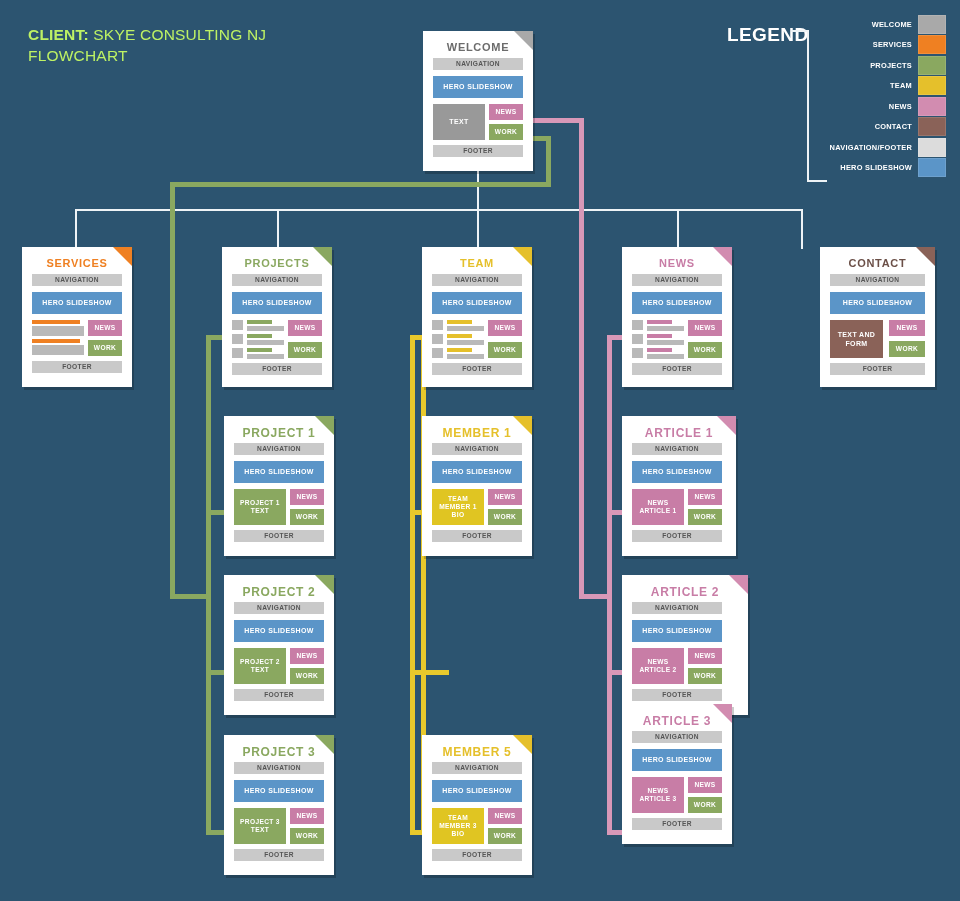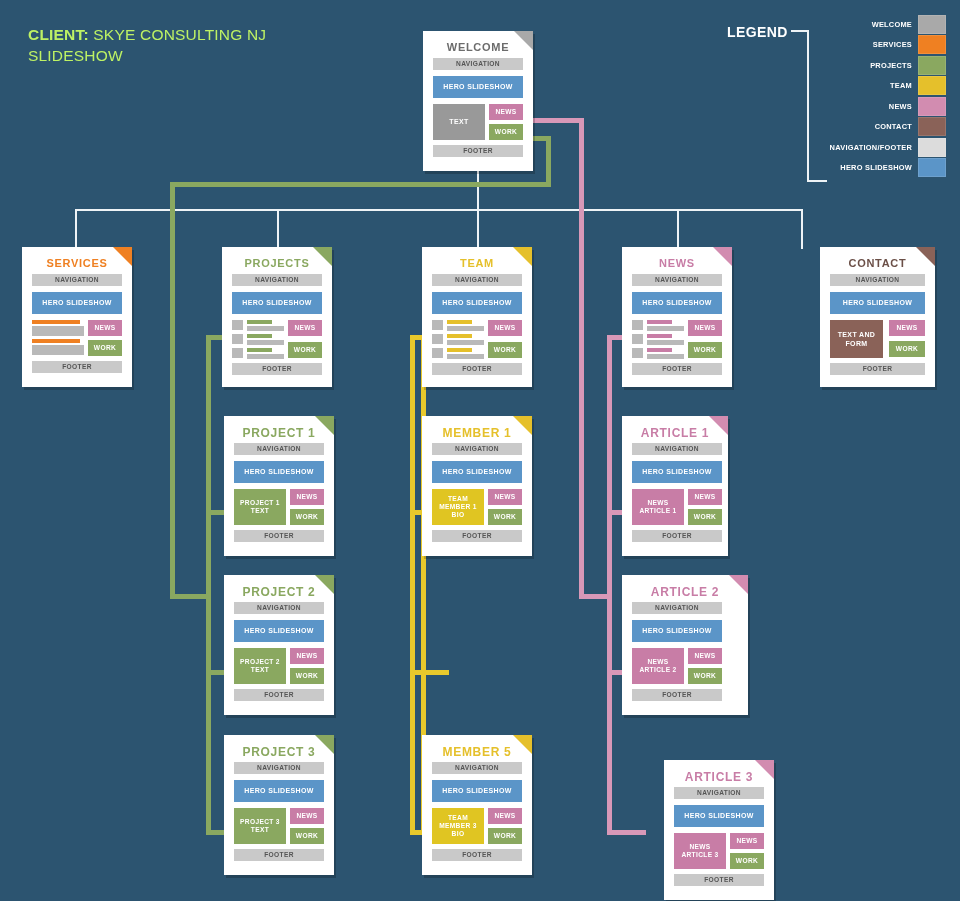--- a/index.html
+++ b/index.html
@@ -12,21 +12,21 @@
   }
   #stage{position:absolute;left:0;top:0;width:960px;height:901px;}
 
   
   .title-block{position:absolute;left:28px;top:24px;color:#bef264;}
   .title-line{font-size:15.5px;letter-spacing:.2px;line-height:21px;white-space:nowrap;}
   .title-line b{font-weight:bold;}
   .title-line .lt{font-weight:normal;}
 
   
-  .legend-word{position:absolute;left:727px;top:24px;color:#fff;font-size:14px;font-weight:bold;letter-spacing:.4px;}
+  .legend-word{position:absolute;left:727px;top:24px;color:#fff;font-size:19px;font-weight:bold;letter-spacing:.4px;}
   .legend-rows{position:absolute;left:828px;top:14px;width:118px;}
   .legend-row{display:flex;align-items:center;justify-content:flex-end;height:20px;margin-bottom:.5px;}
   .legend-label{color:#ffffff;font-size:7.4px;font-weight:bold;letter-spacing:.25px;text-align:right;margin-right:6px;white-space:nowrap;}
   .legend-swatch{width:28px;height:19px;flex:0 0 28px;border:1px solid rgba(255,255,255,.12);box-sizing:border-box;}
 
   
   .conn{position:absolute;box-sizing:border-box;}
   .wline{background:#eef3f6;}
   .gline{background:#8aa860;}
   .yline{background:#e9c92c;}
@@ -67,21 +67,21 @@
 <body>
 
 <div id="stage">
 
   <div class="title-block">
     <div class="title-line">
       <b>CLIENT:</b>
       <span class="lt">SKYE CONSULTING NJ</span>
     </div>
     <div class="title-line">
-      <span class="lt">SLIDESHOW</span>
+      <span class="lt">FLOWCHART</span>
     </div>
   </div>
 
   <div class="legend-word">LEGEND</div>
 
   <div class="conn wline" style="left:791px;top:30px;width:18px;height:2px;"></div>
   <div class="conn wline" style="left:807px;top:30px;width:2px;height:152px;"></div>
   <div class="conn wline" style="left:807px;top:180px;width:20px;height:2px;"></div>
 
   <div class="legend-rows">
@@ -296,21 +296,21 @@
     <div class="fold" style="border-left:19px solid transparent;border-top:19px solid #e5c02b;"></div>
     <div class="card-title sm" style="color:#e5c02b;">MEMBER 5</div>
     <div class="bar navfoot" style="left:10px;top:27px;width:90px;height:12px;">NAVIGATION</div>
     <div class="bar hero" style="left:10px;top:45px;width:90px;height:22px;">HERO SLIDESHOW</div>
     <div class="bar memb-block" style="left:10px;top:73px;width:52px;height:36px;padding:0 4px;">TEAM MEMBER 3 BIO</div>
     <div class="bar news" style="left:66px;top:73px;width:34px;height:16px;">NEWS</div>
     <div class="bar work" style="left:66px;top:93px;width:34px;height:16px;">WORK</div>
     <div class="bar navfoot" style="left:10px;top:114px;width:90px;height:12px;">FOOTER</div>
   </div>
 
-  <div class="card" style="left:622px;top:416px;width:106px;height:140px;">
+  <div class="card" style="left:622px;top:416px;width:114px;height:140px;">
     <div class="fold" style="border-left:19px solid transparent;border-top:19px solid #d28cb0;"></div>
     <div class="card-title sm" style="color:#c87da6;">ARTICLE 1</div>
     <div class="bar navfoot" style="left:10px;top:27px;width:90px;height:12px;">NAVIGATION</div>
     <div class="bar hero" style="left:10px;top:45px;width:90px;height:22px;">HERO SLIDESHOW</div>
     <div class="bar art-block" style="left:10px;top:73px;width:52px;height:36px;padding:0 3px;">NEWS ARTICLE 1</div>
     <div class="bar news" style="left:66px;top:73px;width:34px;height:16px;">NEWS</div>
     <div class="bar work" style="left:66px;top:93px;width:34px;height:16px;">WORK</div>
     <div class="bar navfoot" style="left:10px;top:114px;width:90px;height:12px;">FOOTER</div>
   </div>
 
@@ -318,21 +318,21 @@
     <div class="fold" style="border-left:19px solid transparent;border-top:19px solid #d28cb0;"></div>
     <div class="card-title sm" style="color:#c87da6;">ARTICLE 2</div>
     <div class="bar navfoot" style="left:10px;top:27px;width:90px;height:12px;">NAVIGATION</div>
     <div class="bar hero" style="left:10px;top:45px;width:90px;height:22px;">HERO SLIDESHOW</div>
     <div class="bar art-block" style="left:10px;top:73px;width:52px;height:36px;padding:0 3px;">NEWS ARTICLE 2</div>
     <div class="bar news" style="left:66px;top:73px;width:34px;height:16px;">NEWS</div>
     <div class="bar work" style="left:66px;top:93px;width:34px;height:16px;">WORK</div>
     <div class="bar navfoot" style="left:10px;top:114px;width:90px;height:12px;">FOOTER</div>
   </div>
 
-  <div class="card" style="left:622px;top:760px;width:110px;height:140px;margin-left:42px;">
+  <div class="card" style="left:622px;top:704px;width:110px;height:140px;">
     <div class="fold" style="border-left:19px solid transparent;border-top:19px solid #d28cb0;"></div>
     <div class="card-title sm" style="color:#c87da6;">ARTICLE 3</div>
     <div class="bar navfoot" style="left:10px;top:27px;width:90px;height:12px;">NAVIGATION</div>
     <div class="bar hero" style="left:10px;top:45px;width:90px;height:22px;">HERO SLIDESHOW</div>
     <div class="bar art-block" style="left:10px;top:73px;width:52px;height:36px;padding:0 3px;">NEWS ARTICLE 3</div>
     <div class="bar news" style="left:66px;top:73px;width:34px;height:16px;">NEWS</div>
     <div class="bar work" style="left:66px;top:93px;width:34px;height:16px;">WORK</div>
     <div class="bar navfoot" style="left:10px;top:114px;width:90px;height:12px;">FOOTER</div>
   </div>
 

